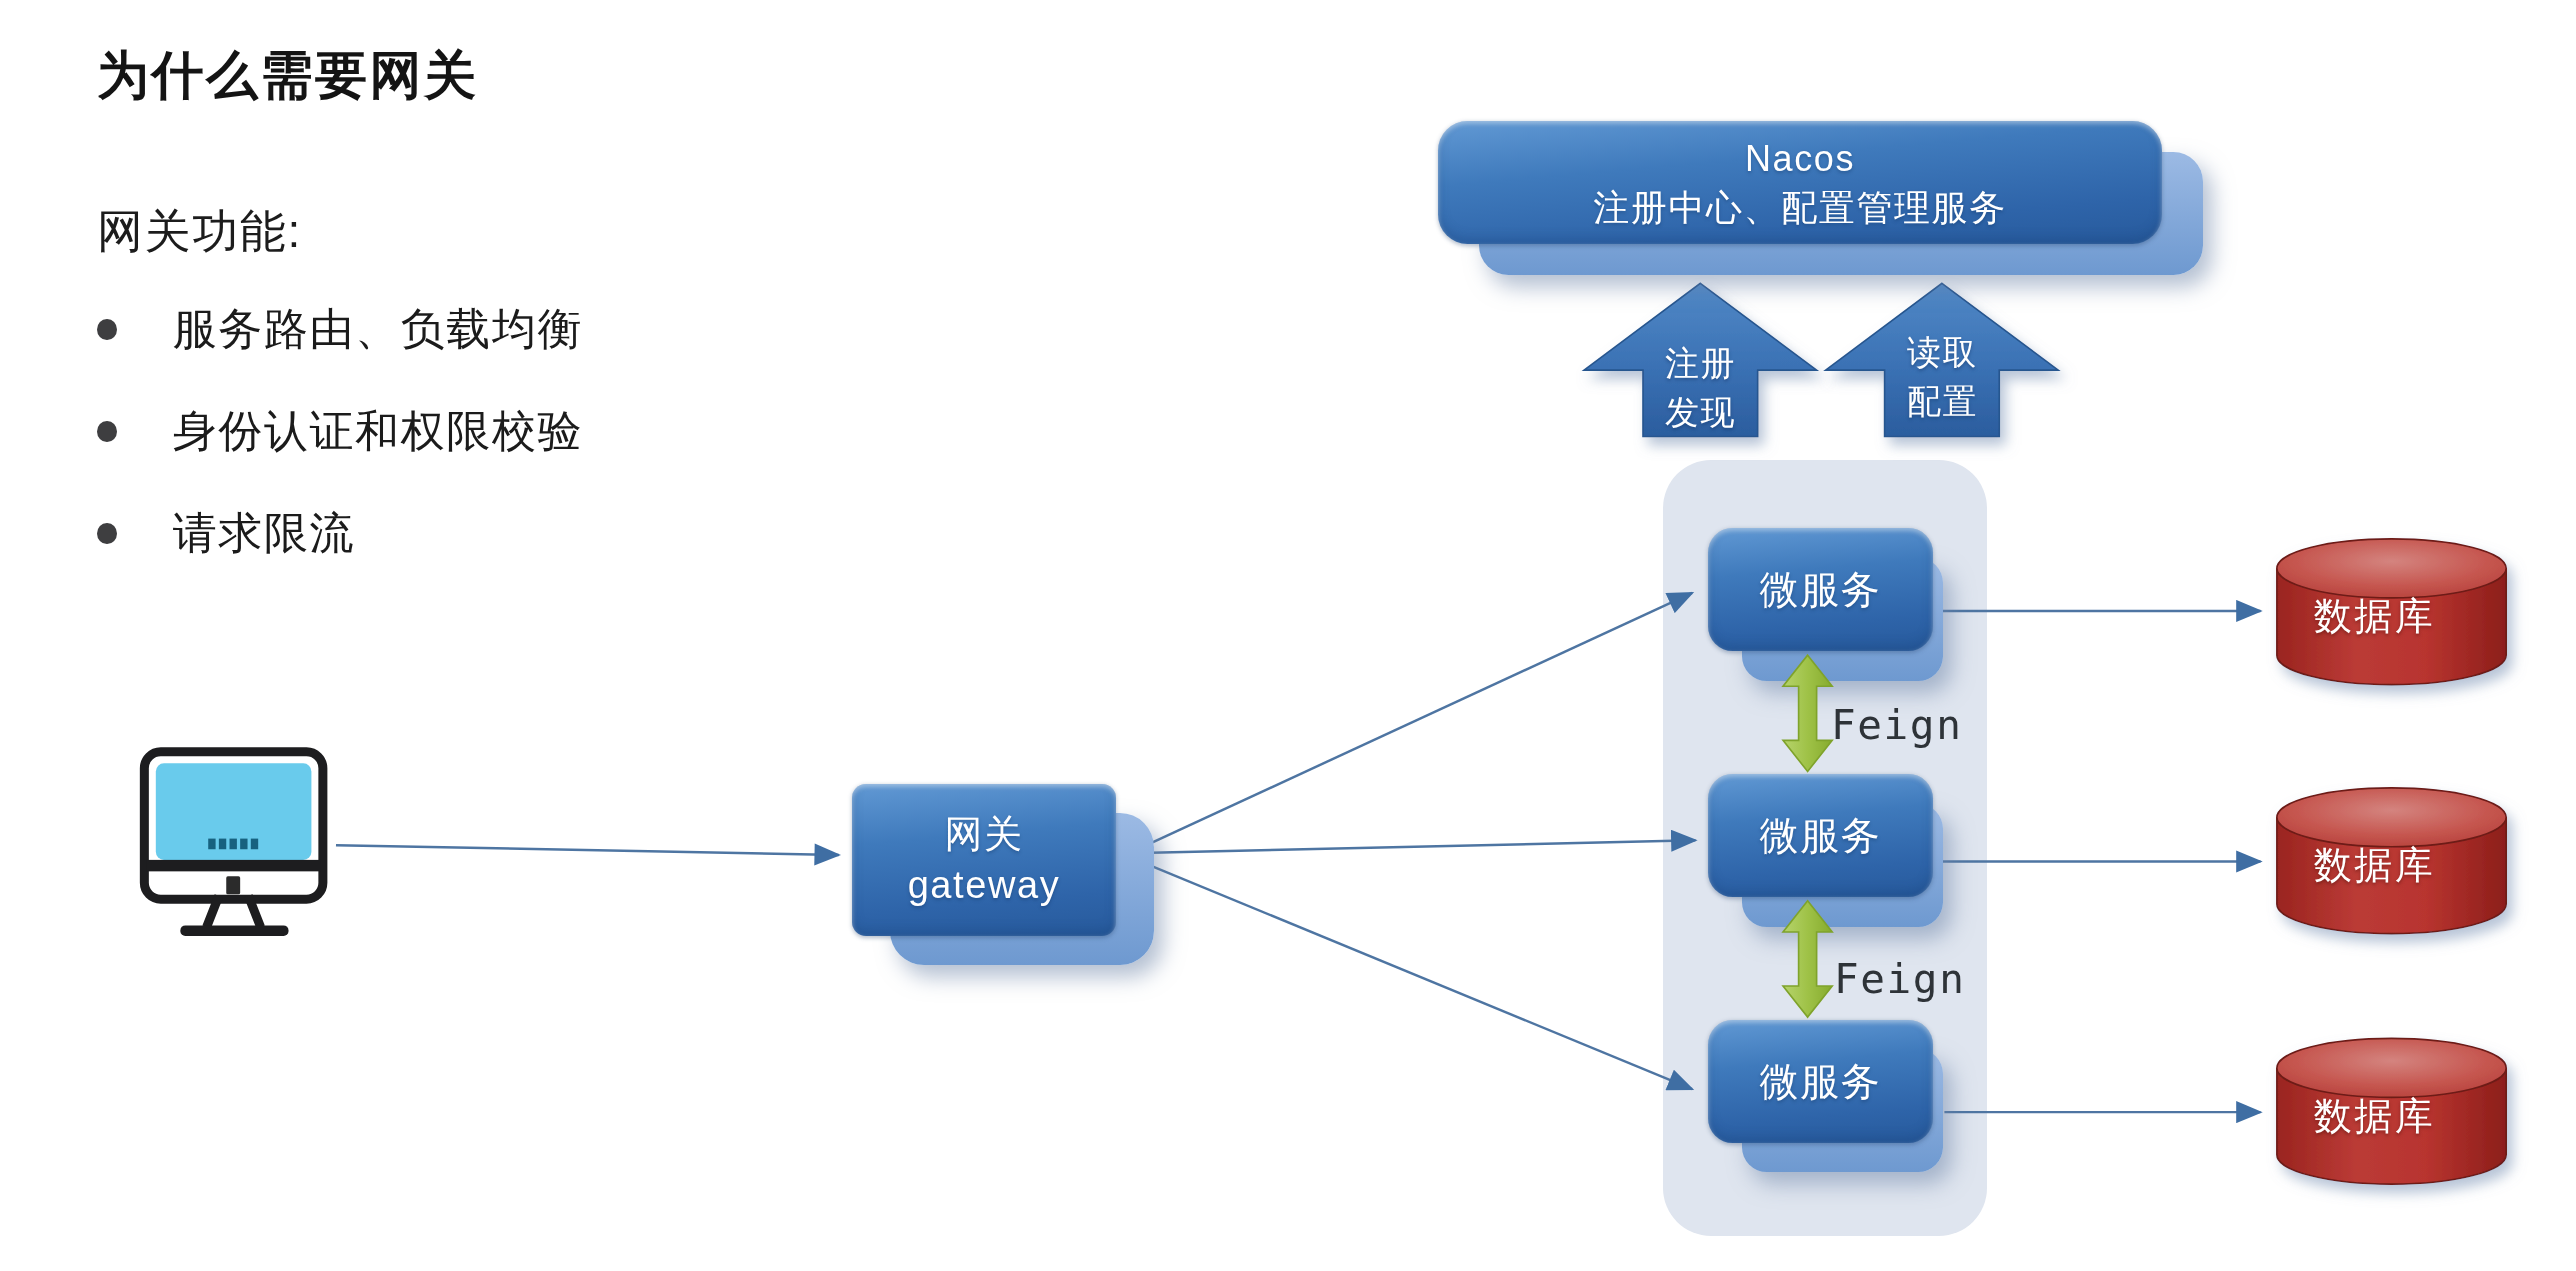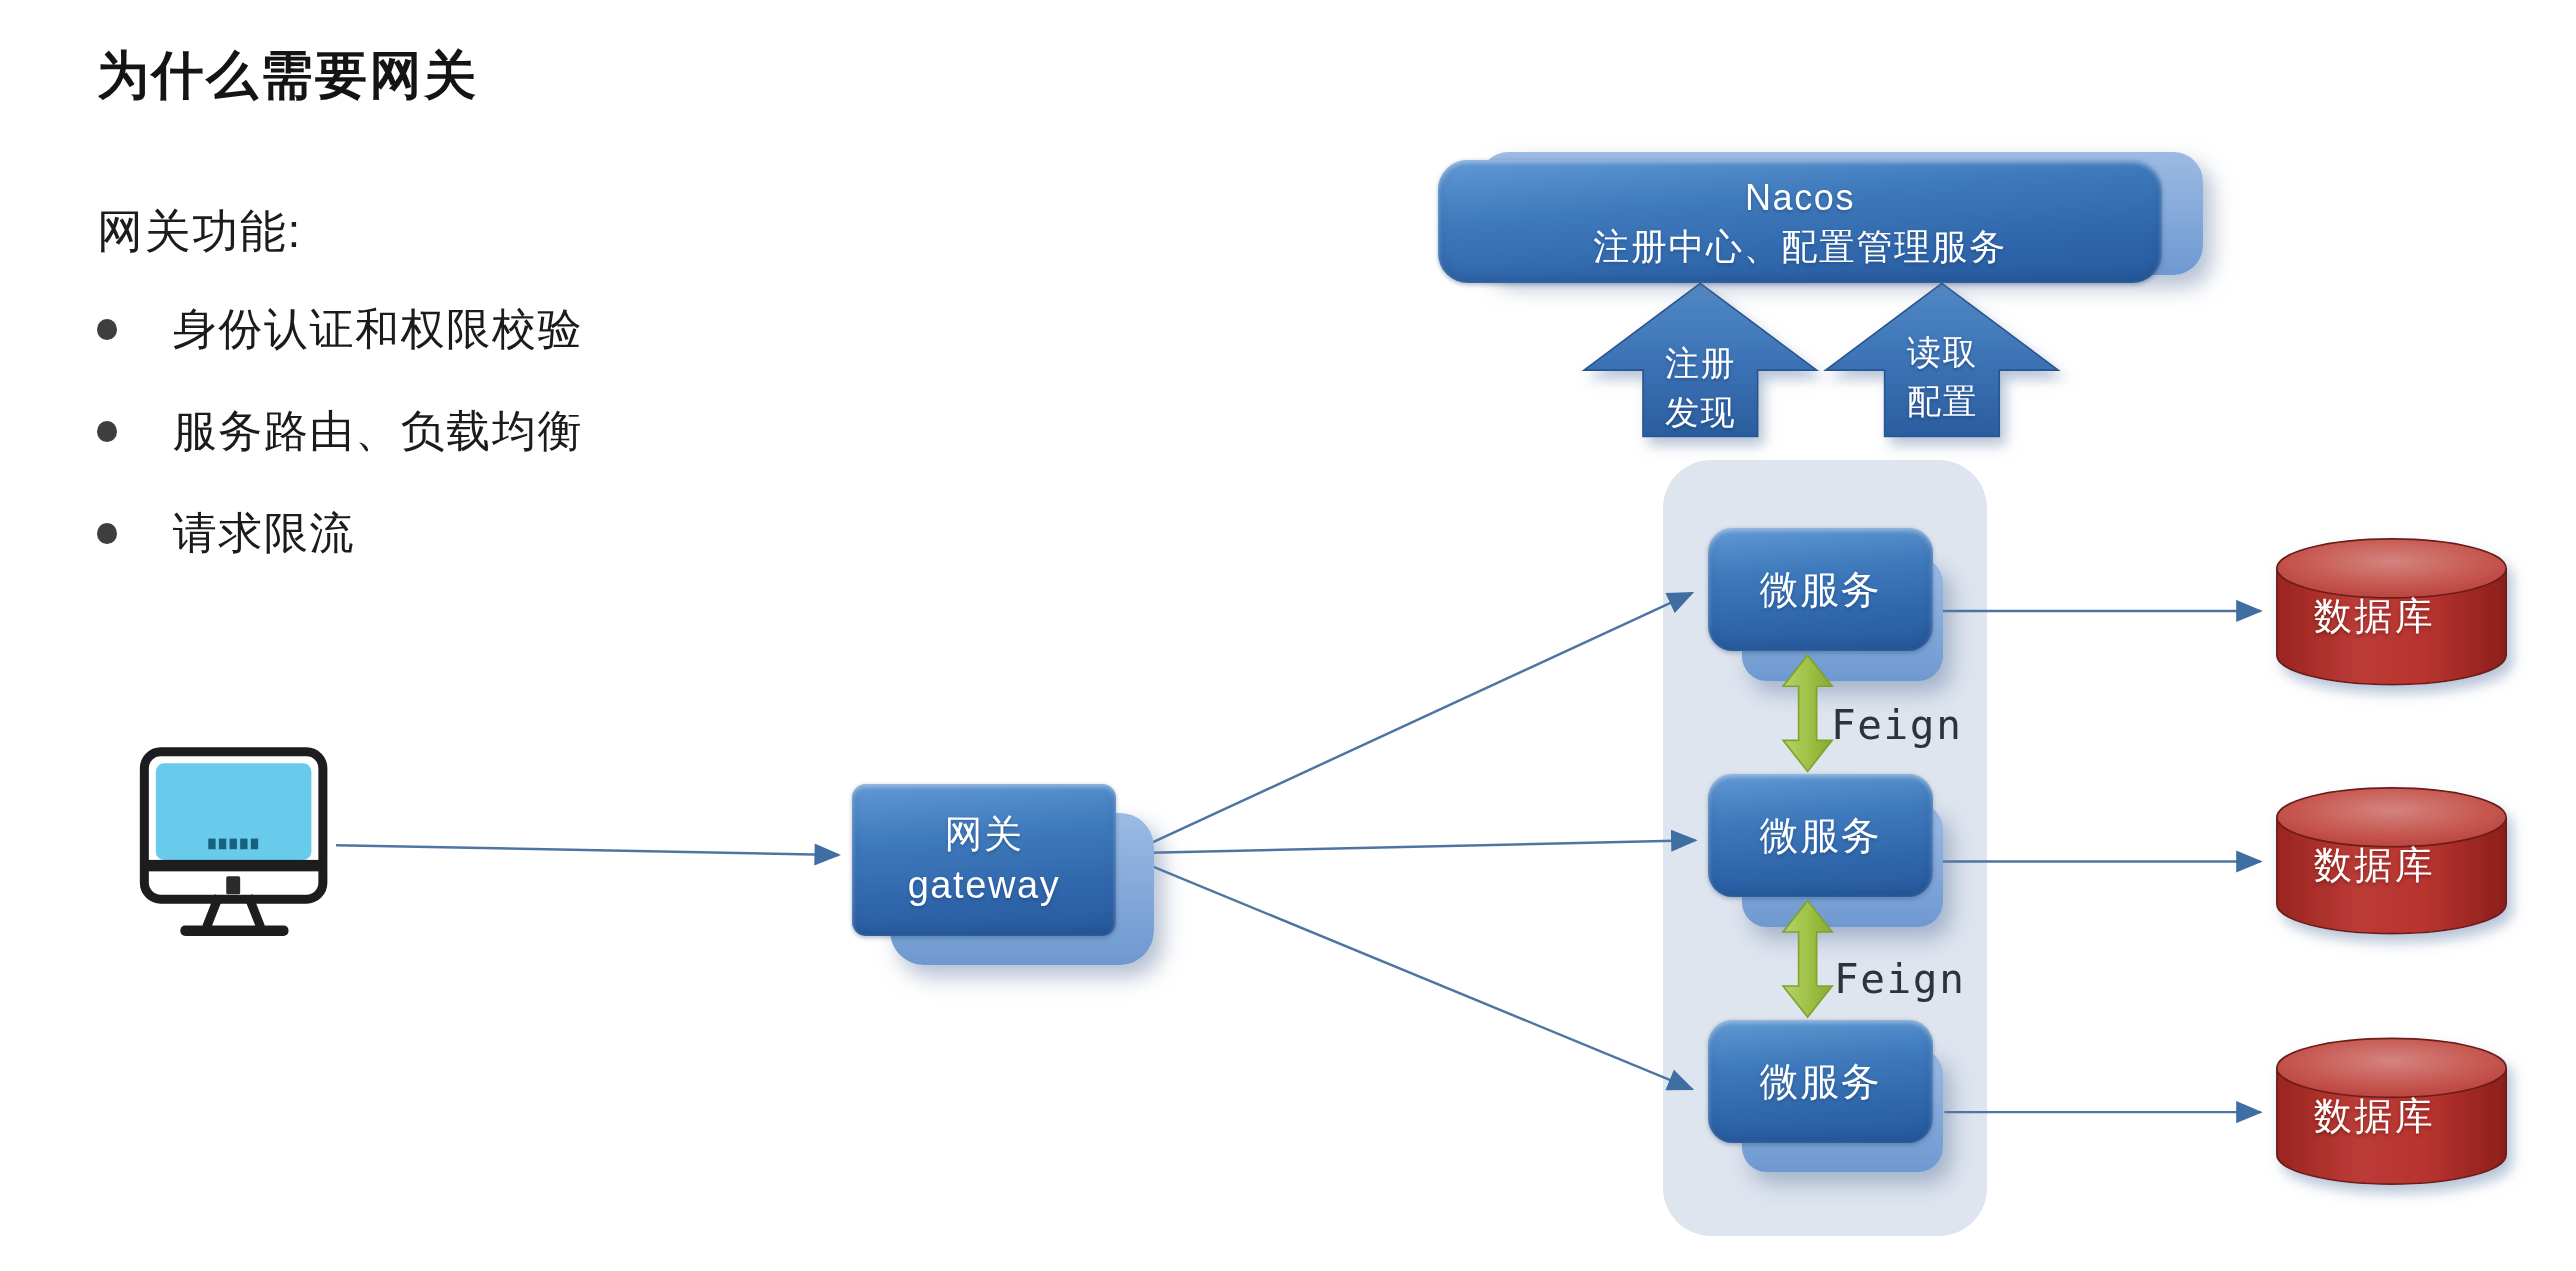--- a/index.html
+++ b/index.html
@@ -38,21 +38,21 @@
   .main{
     position:absolute;z-index:3;
     background:linear-gradient(175deg,#6199d4 0%,#3f7abc 35%,#2e64a9 75%,#275a9c 100%);
     box-shadow:inset 0 2.5px 4.9px rgba(255,255,255,.45), inset 0 -4.9px 11.5px rgba(18,58,110,.28), 0 1.6px 4.1px rgba(40,70,110,.35);
     color:#ffffff;display:flex;flex-direction:column;align-items:center;justify-content:center;
     text-align:center;
   }
   .main .ln{text-shadow:0 1.6px 3.3px rgba(15,45,90,.35);letter-spacing:1.6px;}
 
   .nacos-back{left:1479px;top:152px;width:724px;height:123px;border-radius:29.5px;}
-  .nacos-main{left:1438px;top:121px;width:724px;height:123px;border-radius:29.5px;font-size:36px;line-height:49px;margin-top:39px;}
+  .nacos-main{left:1438px;top:121px;width:724px;height:123px;border-radius:29.5px;font-size:36px;line-height:49px;}
   .gateway-back{left:890px;top:813px;width:264px;height:152px;border-radius:34px;}
   .gateway-main{left:852px;top:784px;width:264px;height:152px;border-radius:14px;font-size:38px;line-height:51px;}
   .ms-back{width:201px;height:123px;border-radius:24.6px;}
   .ms-main{width:225px;height:123px;border-radius:24.6px;font-size:39px;}
   .ms1b{left:1742px;top:558px;} .ms2b{left:1742px;top:804px;} .ms3b{left:1742px;top:1049px;}
   .ms1{left:1708px;top:528px;}  .ms2{left:1708px;top:774px;}  .ms3{left:1708px;top:1020px;}
 
   .feign{
     position:absolute;z-index:6;
     font-family:"DejaVu Sans Mono", monospace;
@@ -80,25 +80,25 @@
 <body>
 
 <div class="canvas">
 
   <div class="title">为什么需要网关</div>
   <div class="features-heading">网关功能:</div>
 
   <div class="bullets">
     <div class="bullet">
       <span class="dot"></span>
-      <span class="bullet-text">身份认证和权限校验</span>
+      <span class="bullet-text">服务路由、负载均衡</span>
     </div>
     <div class="bullet">
       <span class="dot"></span>
-      <span class="bullet-text">服务路由、负载均衡</span>
+      <span class="bullet-text">身份认证和权限校验</span>
     </div>
     <div class="bullet">
       <span class="dot"></span>
       <span class="bullet-text">请求限流</span>
     </div>
   </div>
 
   <div class="cluster-bg"></div>
 
   <svg class="layer" width="2576" height="1271" viewBox="0 0 3145 1552">

